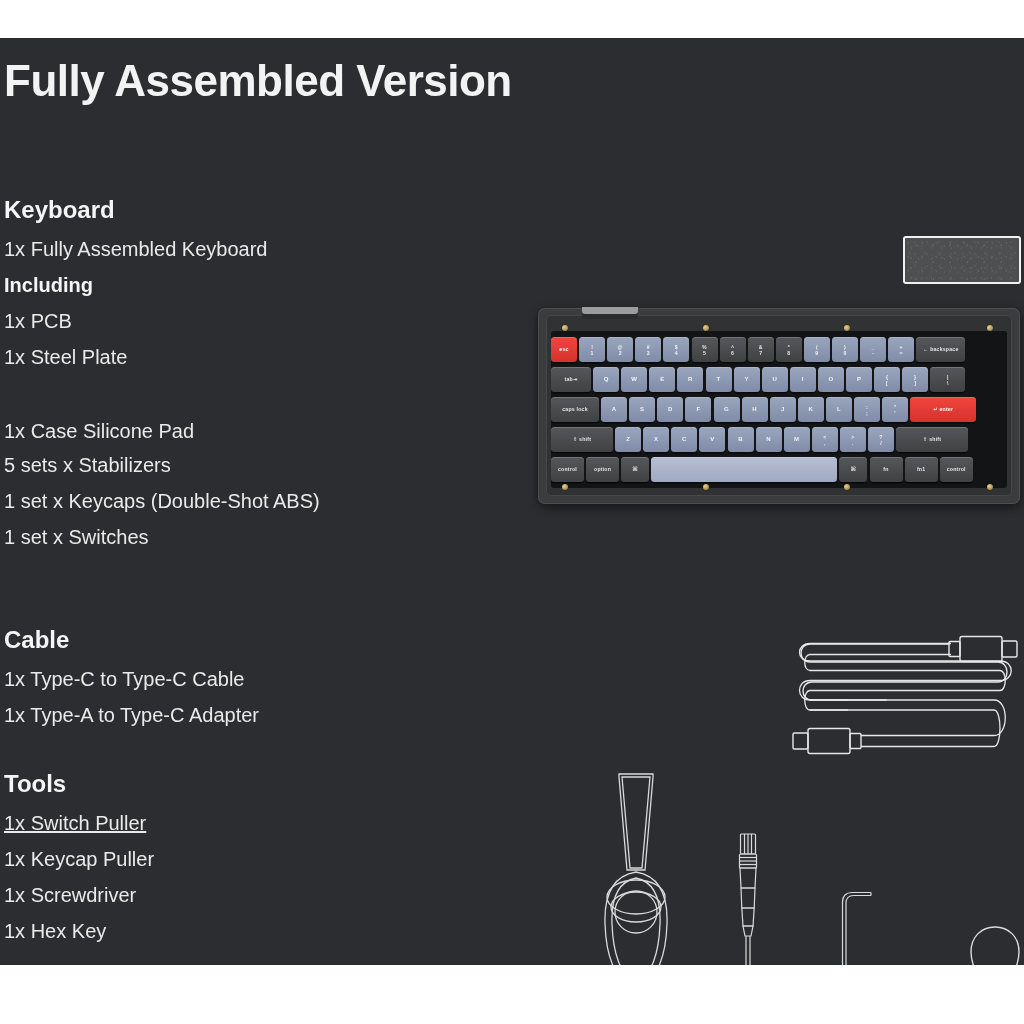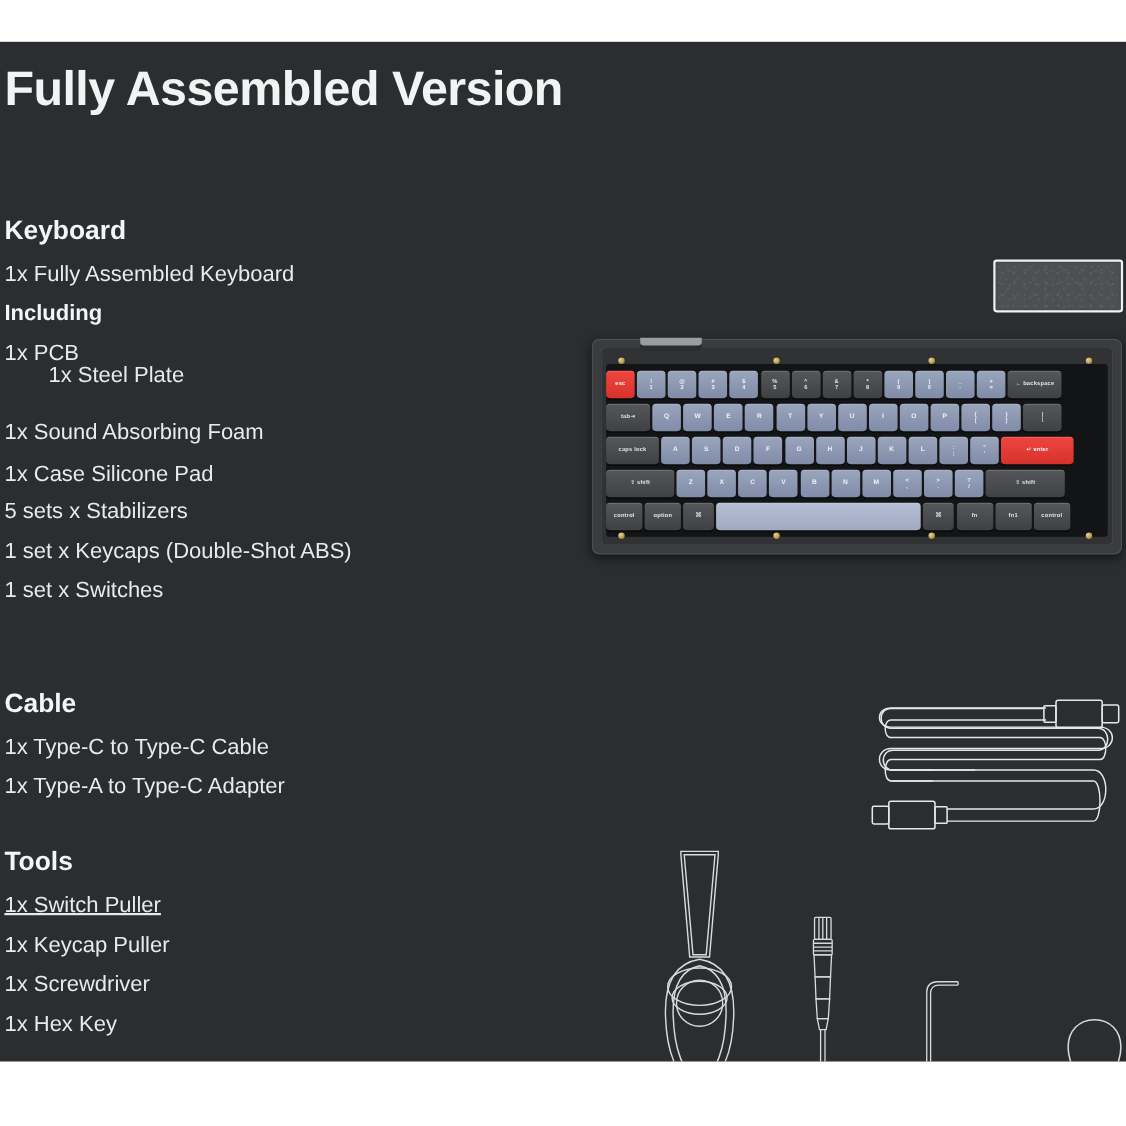--- a/index.html
+++ b/index.html
@@ -85,22 +85,21 @@
 <div id="page">
   <div id="panel">
 
     <div id="textcol">
       <div class="h1">Fully Assembled Version</div>
 
       <div class="sect-title" style="top:158px;">Keyboard</div>
       <div class="line" style="top:200px;">1x Fully Assembled Keyboard</div>
       <div class="line bold" style="top:236px;">Including</div>
       <div class="line" style="top:272px;">1x PCB</div>
-      <div class="line" style="top:292px;margin-left:40px;">1x Steel Plate</div>
-      <div class="line" style="top:344px;">1x Sound Absorbing Foam</div>
+      <div class="line" style="top:308px;">1x Steel Plate</div>
       <div class="line" style="top:382px;">1x Case Silicone Pad</div>
       <div class="line" style="top:416px;">5 sets x Stabilizers</div>
       <div class="line" style="top:452px;">1 set x Keycaps (Double-Shot ABS)</div>
       <div class="line" style="top:488px;">1 set x Switches</div>
 
       <div class="sect-title" style="top:588px;">Cable</div>
       <div class="line" style="top:630px;">1x Type-C to Type-C Cable</div>
       <div class="line" style="top:666px;">1x Type-A to Type-C Adapter</div>
 
       <div class="sect-title" style="top:732px;">Tools</div>

